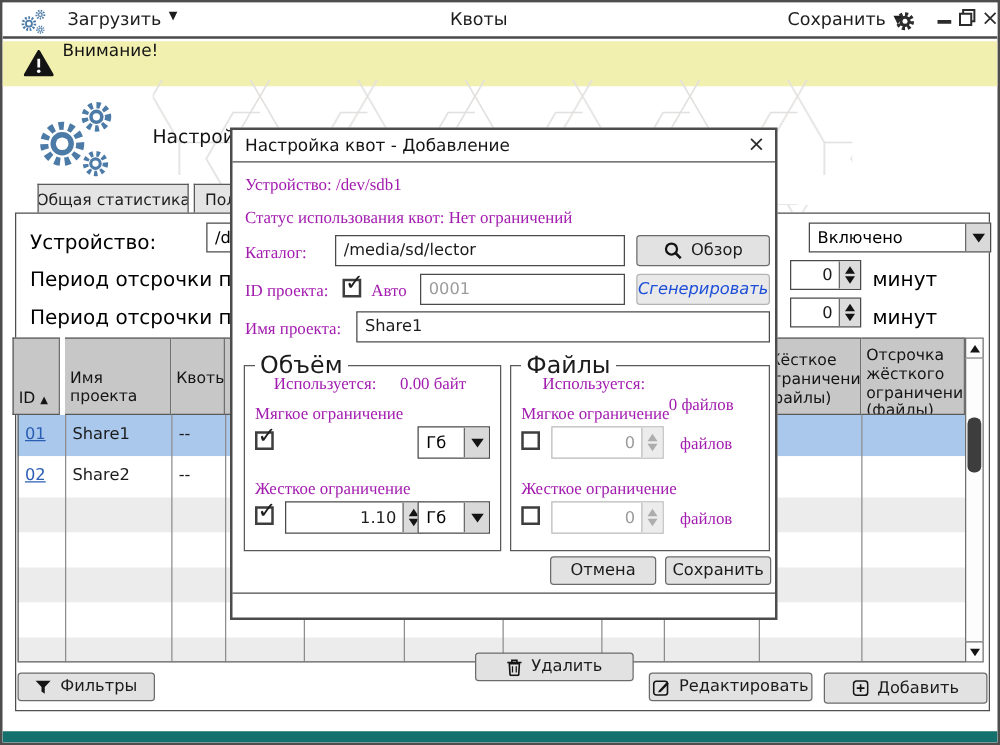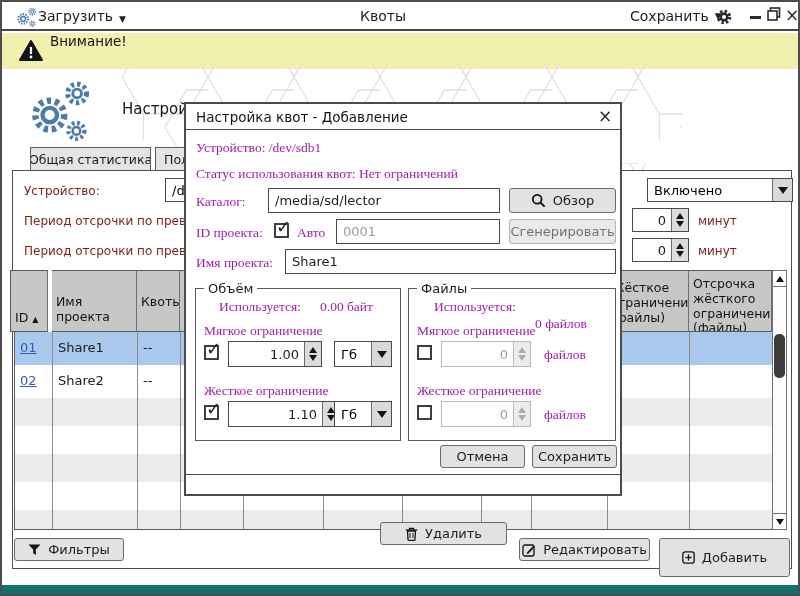--- a/index.html
+++ b/index.html
@@ -8,30 +8,30 @@
   .abs { position:absolute; }
 
   
   .titlebar { position:absolute; left:0; top:0; width:796px; height:29px; background:#fff; border-bottom:2px solid #4a4a4a; display:flex; align-items:center; }
   .tb-text { font-size:14px; color:#1c1c1c; }
   .caret { font-size:9px; color:#1c1c1c; margin-left:6px; }
 
   
   .warnbar { position:absolute; left:0; top:31px; width:796px; height:36px; background:#f2f0af; display:flex; align-items:center; }
 
-  .label { font-size:12px; color:#7f1d1d; white-space:nowrap; }
+  .label { font-size:16px; color:#000000; white-space:nowrap; }
 
   
   .tab { position:absolute; height:24px; background:#e4e4e4; border:1px solid #5a5a5a; border-bottom:none; display:flex; align-items:center; justify-content:center; font-size:12.5px; color:#1c1c1c; overflow:hidden; white-space:nowrap; }
 
   .panel { position:absolute; left:10px; top:168px; width:780px; height:399px; border:1px solid #4f4f4f; background:#fff; }
 
   
   .btn { background:#e2e2e2; border:1px solid #6b6b6b; border-radius:3px; font-size:13px; color:#1c1c1c; display:flex; align-items:center; justify-content:center; gap:7px; cursor:default; }
-  .btn.disabled { color:#737373; border-color:#b3b3b3; background:#e9e9e9; }
+  .btn.disabled { color:#1d4ed8; border-color:#b3b3b3; background:#e9e9e9;font-style:italic; }
   .inputbox { border:1px solid #4a4a4a; background:#fff; font-size:13px; color:#1c1c1c; padding:0 6px; outline:none; }
   .inputbox.dim { color:#9c9c9c; }
   .selwrap { border:1px solid #4a4a4a; background:#fff; display:flex; align-items:center; overflow:hidden; }
   .selwrap .txt { flex:1; font-size:13px; padding:0 6px; white-space:nowrap; overflow:hidden; }
   .selbtn { width:20px; align-self:stretch; background:#d9d9d9; border-left:1px solid #6b6b6b; display:flex; align-items:center; justify-content:center; }
   .tri-dn { width:0; height:0; border:5px solid transparent; border-bottom:0; border-top:7px solid #141414; }
   .spin { border:1px solid #4a4a4a; background:#fff; display:flex; overflow:hidden; }
   .spin .val { flex:1; border:none; outline:none; text-align:right; font-size:13px; padding:0 5px; color:#1c1c1c; min-width:0; background:transparent; }
   .spin .step { width:17px; background:#dcdcdc; border-left:1px solid #6b6b6b; display:flex; flex-direction:column; align-items:center; justify-content:center; gap:2px; }
   .tu { width:0; height:0; border:4px solid transparent; border-top:0; border-bottom:6px solid #141414; }
@@ -53,21 +53,21 @@
   a.idlink { color:#2b5fb4; text-decoration:underline; font-size:13px; }
 
   
   .sb { position:absolute; left:770px; width:15px; background:#fdfdfd; border:1px solid #6f6f6f; display:flex; align-items:center; justify-content:center; }
   .sb-thumb { position:absolute; left:772px; width:11px; background:#3d3d3d; border-radius:5px; }
 
   
   .modal { position:absolute; left:182px; top:100px; width:438px; height:394px; background:#fff; border:2px solid #4c4c4c; z-index:10; }
   .m-label { font-size:13.5px; color:#a21caf; white-space:nowrap; position:absolute;font-family:Liberation Serif, serif; }
   fieldset.grp { position:absolute; border:1px solid #5a5a5a; background:#fff; }
-  fieldset.grp legend { font-size:13px; color:#1c1c1c; margin-left:8px; padding:0 4px; }
+  fieldset.grp legend { font-size:19px; color:#1c1c1c; margin-left:8px; padding:0 4px; }
 
   .footer { position:absolute; left:0; width:796px; bottom:0; height:9px; background:#13706c; }
   .icon-svg { display:block; }
 </style>
 </head>
 <body>
 
 <div class="window">
 
   <div class="titlebar">
@@ -77,21 +77,21 @@
         <circle cx="34" cy="58" r="13" fill="#4d7ba7" stroke="none"></circle>
         <circle cx="34" cy="58" r="7" fill="#fff" stroke="none"></circle>
         <circle cx="72" cy="28" r="13" stroke-width="7" stroke-dasharray="4.5 4.2"></circle>
         <circle cx="72" cy="28" r="8" fill="#4d7ba7" stroke="none"></circle>
         <circle cx="72" cy="28" r="4" fill="#fff" stroke="none"></circle>
         <circle cx="72" cy="78" r="11" stroke-width="6" stroke-dasharray="3.8 3.7"></circle>
         <circle cx="72" cy="78" r="7" fill="#4d7ba7" stroke="none"></circle>
         <circle cx="72" cy="78" r="3.5" fill="#fff" stroke="none"></circle>
       </g>
     </svg>
-    <div class="abs" style="left:36px;top:6px;display:flex;align-items:flex-end">
+    <div class="abs" style="left:52px;top:6px;display:flex;align-items:flex-start">
       <span class="tb-text">Загрузить</span>
       <span class="caret">▼</span>
     </div>
     <div class="abs tb-text" style="left:358px;top:6px">Квоты</div>
     <div class="abs" style="left:628px;top:6px;display:flex;align-items:center">
       <span class="tb-text">Сохранить</span>
       <span class="caret">▼</span>
     </div>
     <svg class="abs icon-svg" style="left:712px;top:5px" width="20" height="20" viewBox="0 0 40 40">
       <circle cx="20" cy="20" r="11" fill="none" stroke="#2b2b2b" stroke-width="7" stroke-dasharray="4.6 4"></circle>
@@ -252,21 +252,21 @@
     </svg>
     <span>Удалить</span>
   </div>
   <div class="btn abs" style="left:517px;top:536px;width:131px;height:23px">
     <svg class="icon-svg" width="14" height="14" viewBox="0 0 14 14">
       <rect x="1" y="2" width="11" height="11" rx="2" fill="none" stroke="#141414" stroke-width="1.3"></rect>
       <path d="M5 9.5 L11.5 2.5 L13 4 L6.5 10.5 L4.5 11 Z" fill="#141414"></path>
     </svg>
     <span>Редактировать</span>
   </div>
-  <div class="btn abs" style="left:657px;top:536px;width:131px;height:39px">
+  <div class="btn abs" style="left:657px;top:536px;width:131px;height:25px">
     <svg class="icon-svg" width="13" height="13" viewBox="0 0 13 13">
       <rect x="0.8" y="0.8" width="11.4" height="11.4" rx="2.5" fill="none" stroke="#141414" stroke-width="1.3"></rect>
       <line x1="6.5" y1="3.4" x2="6.5" y2="9.6" stroke="#141414" stroke-width="1.3"></line>
       <line x1="3.4" y1="6.5" x2="9.6" y2="6.5" stroke="#141414" stroke-width="1.3"></line>
     </svg>
     <span>Добавить</span>
   </div>
 
   <div class="abs" style="left:0;top:585px;width:796px;height:1px;background:#6f6f6f"></div>
   <div class="footer"></div>
@@ -305,27 +305,20 @@
 
     <fieldset class="grp" style="left:9px;top:177px;width:206px;height:160px">
       <legend>Объём</legend>
     </fieldset>
     <span class="m-label" style="left:33px;top:195px">Используется:</span>
     <span class="m-label" style="left:134px;top:195px">0.00 байт</span>
     <span class="m-label" style="left:18px;top:219px">Мягкое ограничение</span>
     <span class="cb" style="left:18px;top:241px">
         <span class="ck">✓</span>
       </span>
-    <div class="abs spin" style="left:42px;top:237px;width:94px;height:26px">
-      <input class="val" value="1.00" style="">
-      <span class="step">
-          <span class="tu"></span>
-          <span class="td"></span>
-        </span>
-    </div>
     <div class="abs selwrap" style="left:148px;top:237px;width:58px;height:26px">
       <span class="txt">Гб</span>
       <span class="selbtn">
           <span class="tri-dn"></span>
         </span>
     </div>
     <span class="m-label" style="left:18px;top:279px">Жесткое ограничение</span>
     <span class="cb" style="left:18px;top:301px">
         <span class="ck">✓</span>
       </span>

